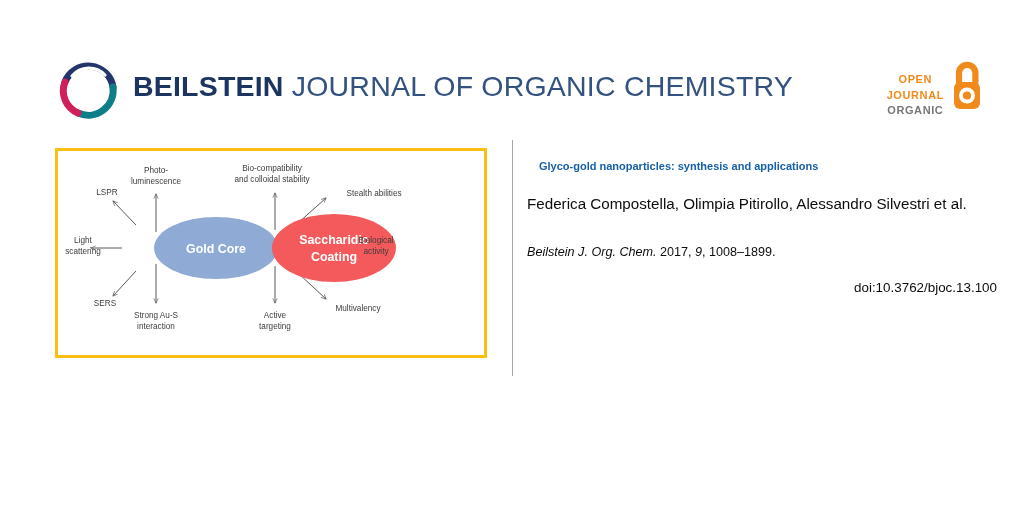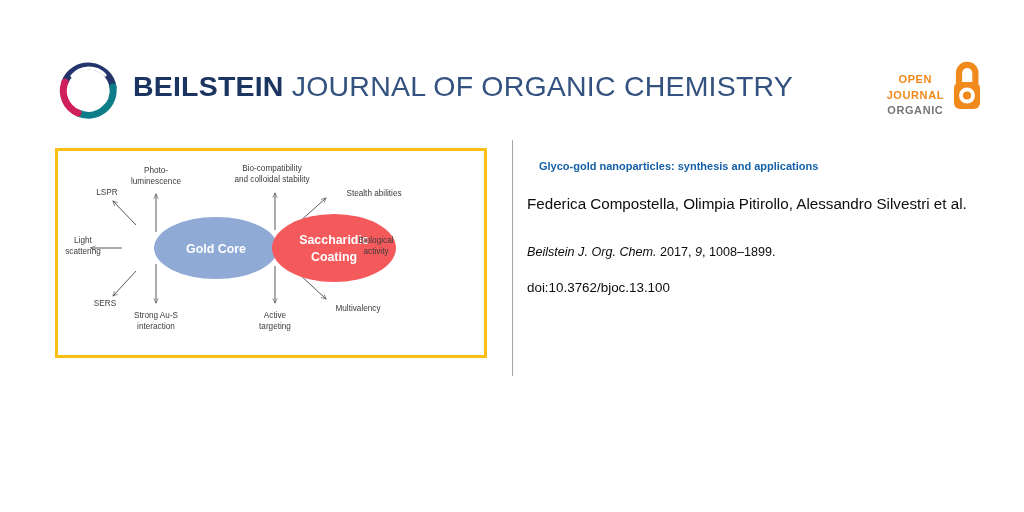--- a/index.html
+++ b/index.html
@@ -124,20 +124,21 @@
     margin: 29px 0 0 0;
   }
   #article-citation .cit-journal { font-style: italic; margin-top: 22px; }
   #article-citation .cit-year { font-weight: normal; margin-top: 32px; }
   #article-citation .cit-volume { font-style: italic; }
   #article-meta {
     color: #0d0d0d;
     font-size: 13.4px;
     line-height: 19px;
     margin: 17px 0 0 0;
+    text-align: right;
   }
   #article-meta span { display: block; }
 </style>
 </head>
 <body>
 
 <div id="header">
 
   <div id="logo-mark">
     <svg viewBox="0 0 66 66" width="66" height="66">

